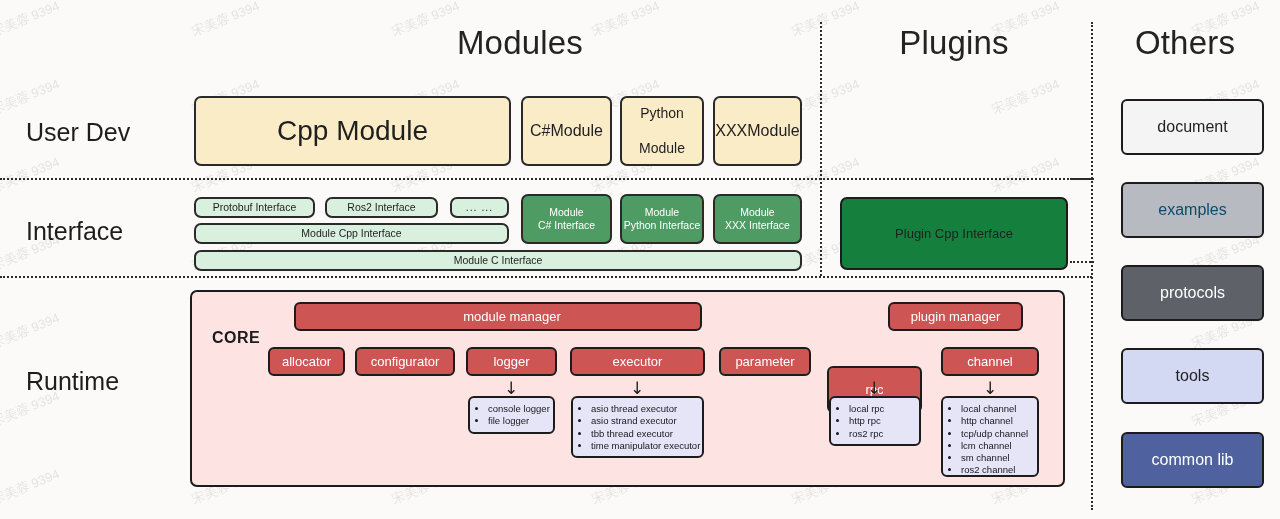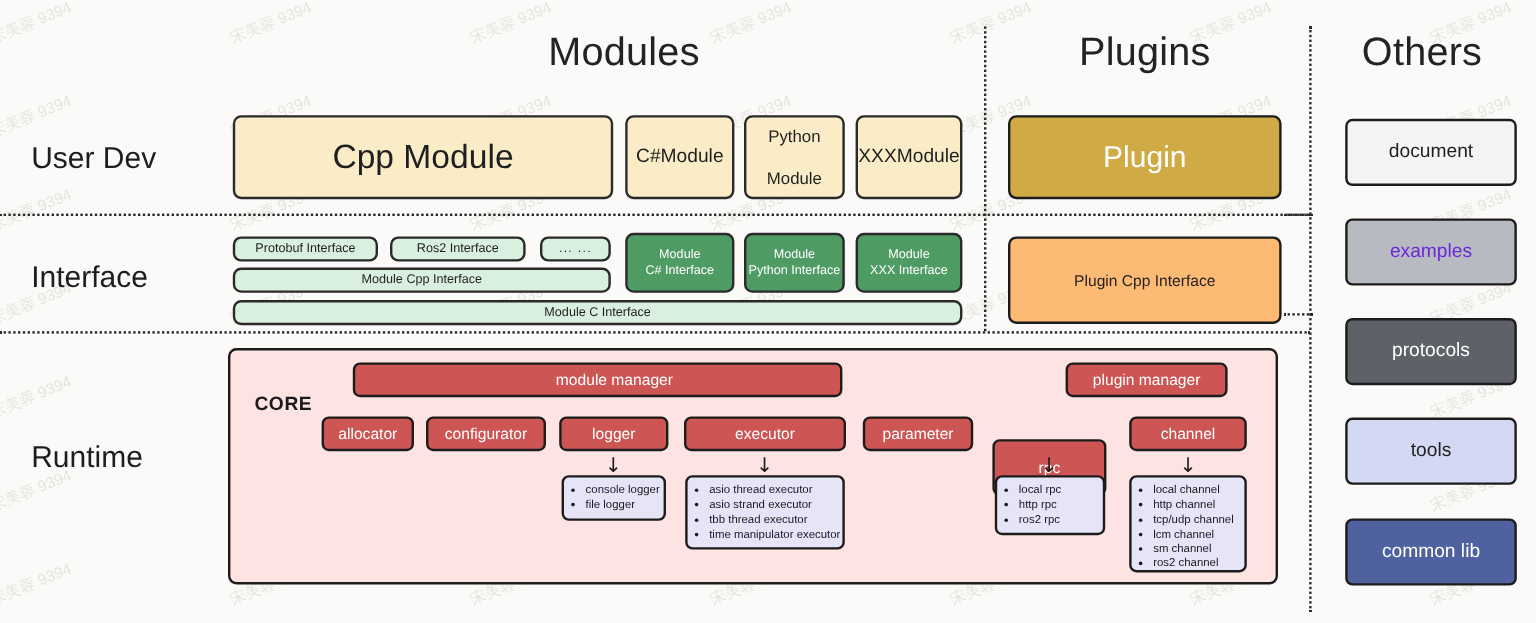--- a/index.html
+++ b/index.html
@@ -112,21 +112,21 @@
     color: #ffffff;
     font-size: 10.5px;
     flex-direction: column;
   }
   #box-module-cs-interface     { left: 521px; top: 194px; width: 91px; height: 50px; }
   #box-module-python-interface { left: 620px; top: 194px; width: 84px; height: 50px; }
   #box-module-xxx-interface    { left: 713px; top: 194px; width: 89px; height: 50px; }
 
   #box-plugin-cpp-interface {
     left: 840px; top: 197px; width: 228px; height: 73px;
-    background: #fdba74; font-size: 13px;
+    background: #15803d; font-size: 13px;
   }
 
   
   #core-container {
     position: absolute;
     left: 190px; top: 290px; width: 875px; height: 197px;
     box-sizing: border-box;
     background: #fde3e1;
     border: 2px solid #1c1c1c;
     border-radius: 7px;
@@ -202,21 +202,21 @@
   
   .other-box {
     position: absolute;
     left: 1121px;
     width: 143px;
     height: 56px;
     font-size: 16px;
     border-radius: 6px;
   }
   #box-document  { top: 99px;  background: #f4f4f4; color: #1f1f1f; }
-  #box-examples  { top: 182px; background: #b7bbc1; color: #6d28d9; }
+  #box-examples  { top: 182px; background: #b7bbc1; color: #0c4a6e; }
   #box-protocols { top: 265px; background: #5e6167; color: #ffffff; }
   #box-tools     { top: 348px; background: #d3d9f2; color: #1f1f1f; }
   #box-commonlib { top: 432px; background: #50619f; color: #ffffff; }
 
   
   .watermark {
     position: absolute;
     font-size: 13px;
     color: rgba(120, 110, 100, 0.16);
     transform: rotate(-22deg);
@@ -308,21 +308,20 @@
     <span>Python</span>
       <br>
     <span>Module</span>
   </div>
   <div class="box mod-cream" id="box-xxx-module">
     <span>XXX</span>
       <br>
     <span>Module</span>
   </div>
 
-  <div class="box" id="box-plugin">Plugin</div>
 
   <div class="box iface-light" id="box-protobuf-interface">Protobuf Interface</div>
   <div class="box iface-light" id="box-ros2-interface">Ros2 Interface</div>
   <div class="box iface-light" id="box-etc-interface">... ...</div>
   <div class="box iface-light" id="box-module-cpp-interface">Module Cpp Interface</div>
   <div class="box iface-light" id="box-module-c-interface">Module C Interface</div>
 
   <div class="box iface-dark" id="box-module-cs-interface">
     <span>Module</span>
     <span>C# Interface</span>

